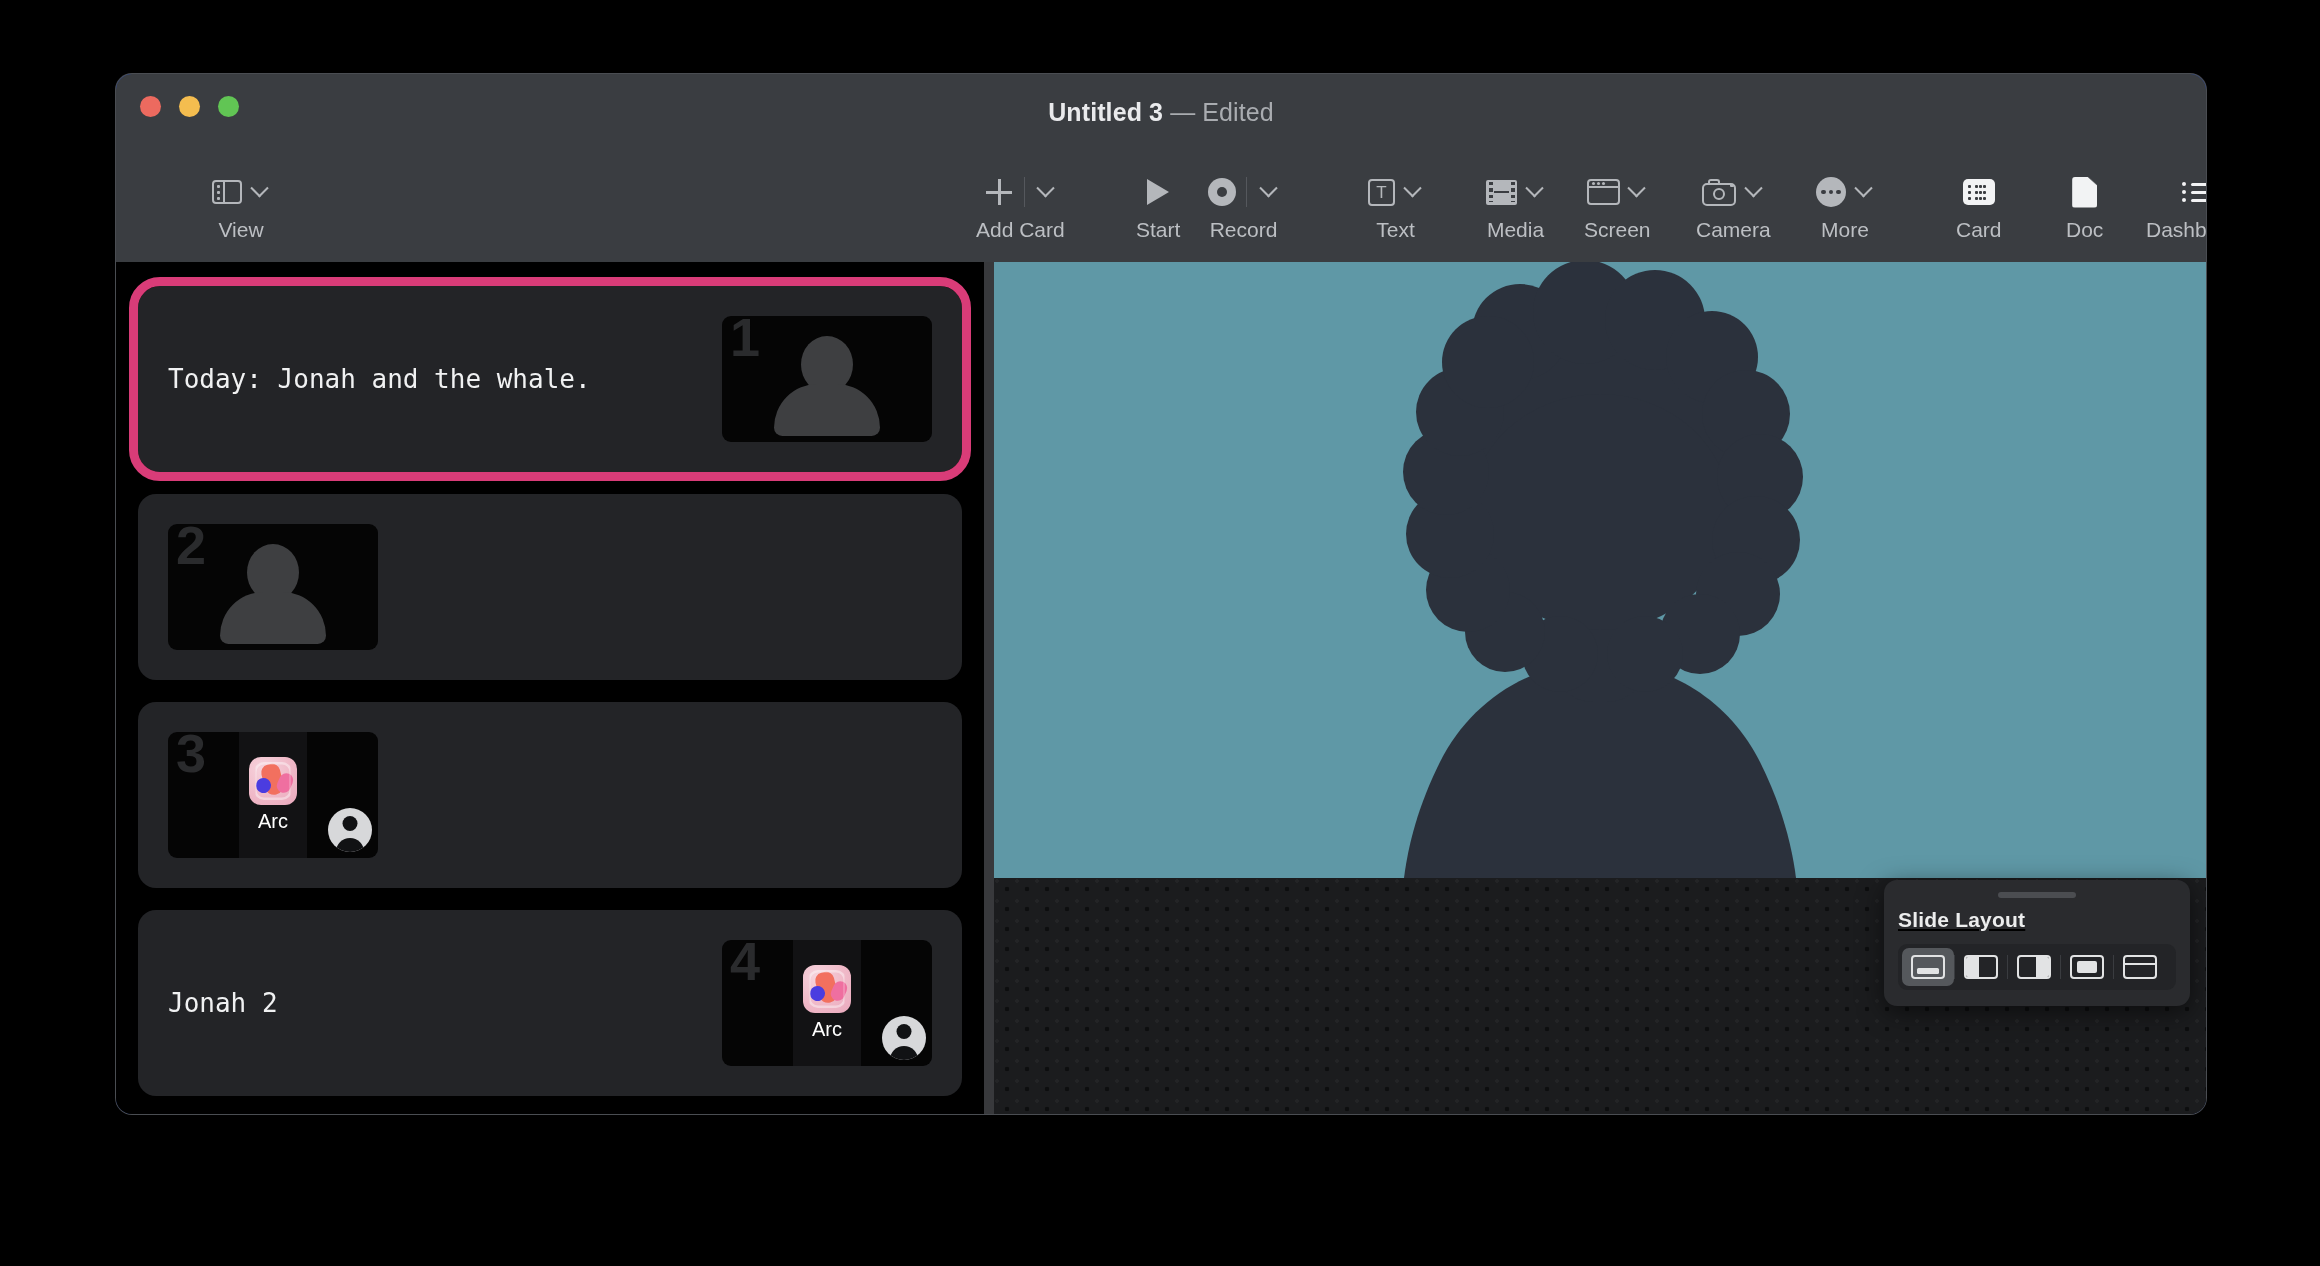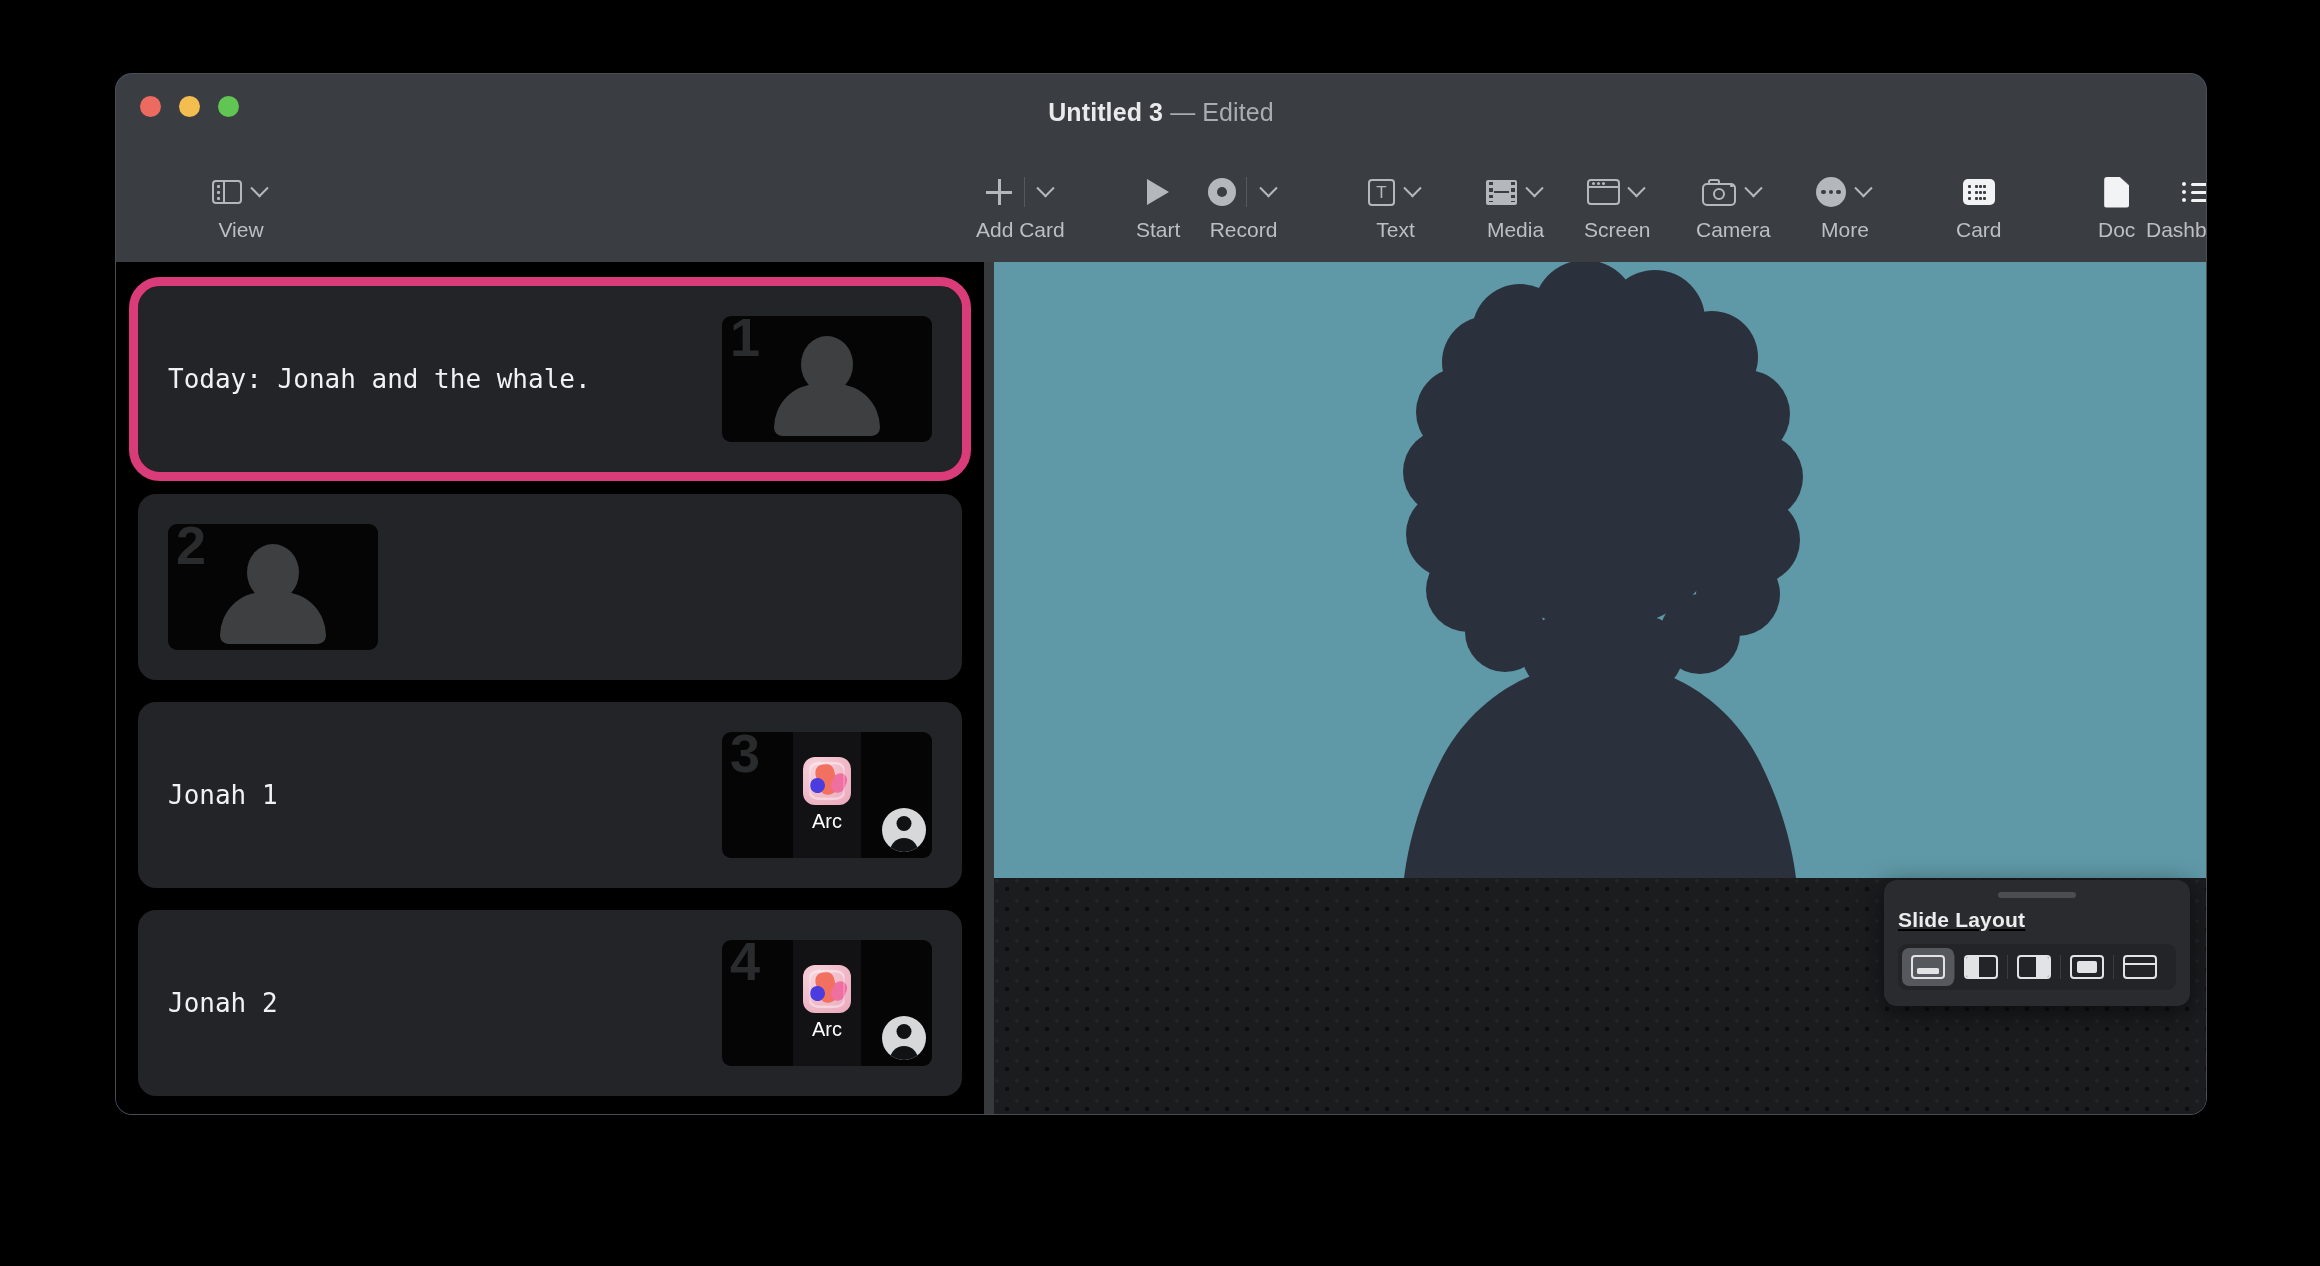--- a/index.html
+++ b/index.html
@@ -598,21 +598,21 @@
       <div class="tb-icons">
         <span class="icon">
             <span class="ico-card">
               <i></i>
             </span>
           </span>
       </div>
       <div class="tb-label">Card</div>
     </div>
 
-    <div class="tb-group" style="left:1950px; top:16px;margin-left:32px;">
+    <div class="tb-group" style="left:1950px; top:16px;">
       <div class="tb-icons">
         <span class="icon">
             <span class="ico-doc">
               <i></i>
             </span>
           </span>
       </div>
       <div class="tb-label">Doc</div>
     </div>
 
@@ -642,21 +642,20 @@
           </div>
         </div>
         <div class="card">
           <div class="thumb">
             <div class="num">2</div>
             <div class="person-head"></div>
             <div class="person-body"></div>
           </div>
         </div>
         <div class="card">
-          <div class="card-text">Jonah 1</div>
           <div class="thumb">
             <div class="num">3</div>
             <div class="arc-tile">
               <div class="arc-icon">
                 <span class="a1"></span>
                 <span class="a2"></span>
                 <span class="a3"></span>
                 <span class="ring"></span>
               </div>
               <div class="arc-label">Arc</div>

